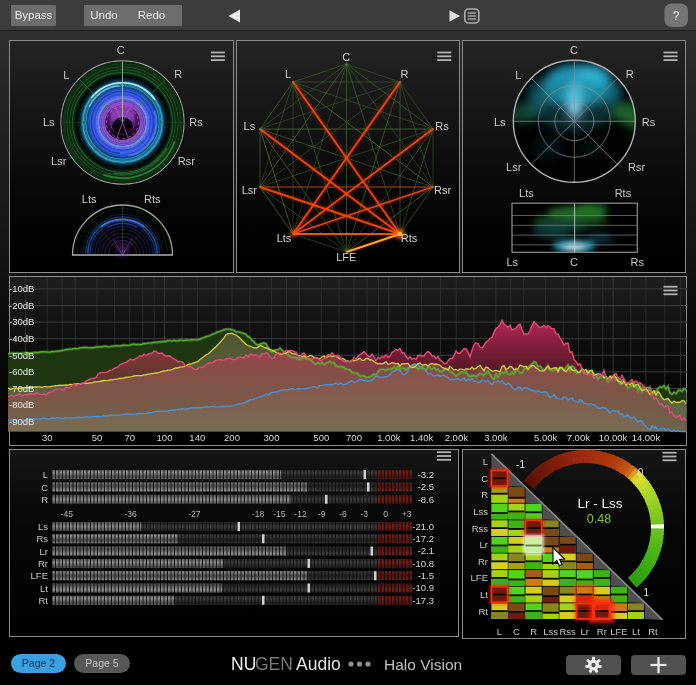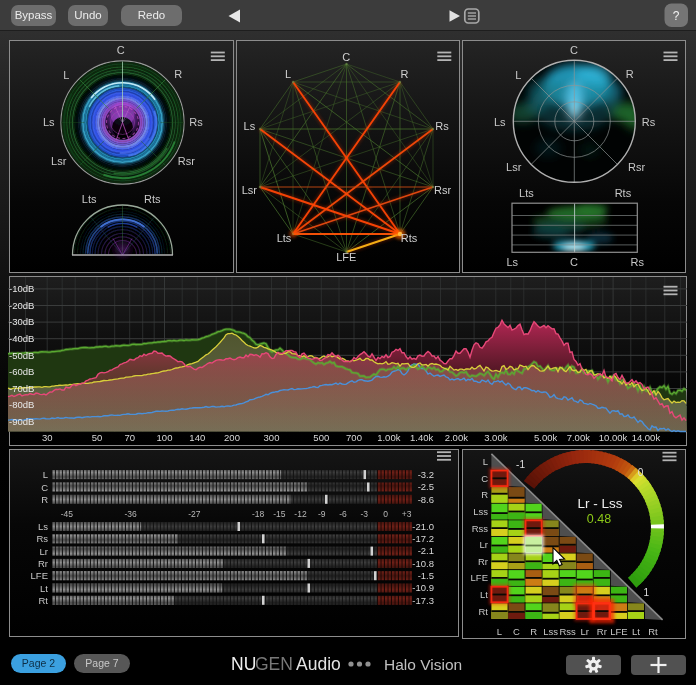--- a/index.html
+++ b/index.html
@@ -1,33 +1,33 @@
 <!DOCTYPE html>
 <html><head><meta charset="utf-8">
 <style>
 * { margin:0; padding:0; box-sizing:border-box; -webkit-font-smoothing:antialiased; }
 html,body { width:696px; height:685px; background:#000; font-family:"Liberation Sans",sans-serif; overflow:hidden; }
 #app { position:relative; width:696px; height:685px; background:#000; }
 #bg { position:absolute; left:0; top:31px; width:696px; height:617px;
   background:linear-gradient(180deg,#2f2f2f 0px,#252525 60px,#1a1a1a 170px,#0d0d0d 280px,#020202 400px,#000 480px); }
 #toolbar { position:absolute; left:0; top:0; width:696px; height:31px; background:#3c3c3c; border-bottom:1px solid #1e1e1e; }
-.tbtn { position:absolute; top:5px; height:21px; background:#6d6d6d; border-radius:7px; color:#ececec;
+.tbtn { position:absolute; top:5px; height:21px; background:#6d6d6d; border-radius:1px; color:#ececec;
   font-size:11.5px; line-height:21px; text-align:center; }
 .panel { position:absolute; border:1px solid #8c8c8c; }
 .ptop { background:linear-gradient(180deg,#242424 0%,#161616 30%,#060606 70%,#000 100%); }
 #botbar { position:absolute; left:0; top:648px; width:696px; height:37px; background:#000; }
 .pgbtn { position:absolute; top:6px; height:19px; border-radius:9.5px; font-size:10.5px; line-height:19px; text-align:center; }
 .sqbtn { position:absolute; top:7px; width:55px; height:20px; background:#515151; border-radius:4px; }
 </style></head>
 <body>
 <div id="app">
 <div id="bg"></div>
 <div id="toolbar">
   <div class="tbtn" style="left:11px;width:45px;">Bypass</div>
-  <div class="tbtn" style="left:68px;width:40px;">Undo</div>
+  <div class="tbtn" style="left:84px;width:40px;">Undo</div>
   <div class="tbtn" style="left:121px;width:61px;">Redo</div>
   <svg width="696" height="31" style="position:absolute;left:0;top:0">
     <polygon points="240,9.5 240,22.5 228.5,16" fill="#e8e8e8"></polygon>
     <polygon points="449.5,10.2 449.5,21.8 460,16" fill="#e2e2e2"></polygon>
     <rect x="464.8" y="9" width="14" height="14" rx="3.5" fill="none" stroke="#a8a8a8" stroke-width="1.7"></rect>
     <line x1="467.8" y1="13" x2="476" y2="13" stroke="#a8a8a8" stroke-width="1.4"></line>
     <line x1="467.8" y1="16" x2="476" y2="16" stroke="#a8a8a8" stroke-width="1.4"></line>
     <line x1="467.8" y1="19" x2="476" y2="19" stroke="#a8a8a8" stroke-width="1.4"></line>
     <rect x="664.5" y="3.5" width="23.5" height="23.5" rx="7" fill="#757575"></rect>
     <text x="676.2" y="20" font-size="12" fill="#f2f2f2" text-anchor="middle" font-family="Liberation Sans">?</text>
@@ -772,21 +772,21 @@
       <text x="653.0" y="635" font-size="9.5" fill="#c8c8c8" text-anchor="middle">Rt</text>
 <line x1="662.5" y1="452.7" x2="676.5" y2="452.7" stroke="#b4b4b4" stroke-width="1.8"></line>
       <line x1="662.5" y1="456.5" x2="676.5" y2="456.5" stroke="#b4b4b4" stroke-width="1.8"></line>
       <line x1="662.5" y1="460.3" x2="676.5" y2="460.3" stroke="#b4b4b4" stroke-width="1.8"></line>
 <g transform="translate(553,547.5)">
 <polygon points="0,0 0,16.5 3.8,13 6.3,18.3 9.1,17 6.6,11.9 11.6,11.6" fill="#ffffff" stroke="#000000" stroke-width="1.1"></polygon>
       </g>
 </svg>
 <div id="botbar">
   <div class="pgbtn" style="left:11px;width:55px;background:#3ba0e0;color:#0d2e45;">Page 2</div>
-  <div class="pgbtn" style="left:74px;width:56px;background:#575757;color:#c8c8c8;">Page 7</div>
+  <div class="pgbtn" style="left:74px;width:56px;background:#575757;color:#c8c8c8;">Page 5</div>
   <svg width="696" height="37" style="position:absolute;left:0;top:0">
     <text x="231" y="21.5" font-size="17.5" fill="#f0f0f0">NU</text>
     <text x="255" y="21.5" font-size="17.5" fill="#787878">GEN</text>
     <text x="296" y="21.5" font-size="17.5" fill="#e4e4e4">Audio</text>
     <circle cx="351" cy="16" r="2.6" fill="#909090"></circle>
     <circle cx="359.5" cy="16" r="2.6" fill="#909090"></circle>
     <circle cx="368" cy="16" r="2.6" fill="#909090"></circle>
     <text x="384" y="21.5" font-size="15.5" fill="#c0c0c0">Halo Vision</text>
   </svg>
   <div class="sqbtn" style="left:566px;"></div>

